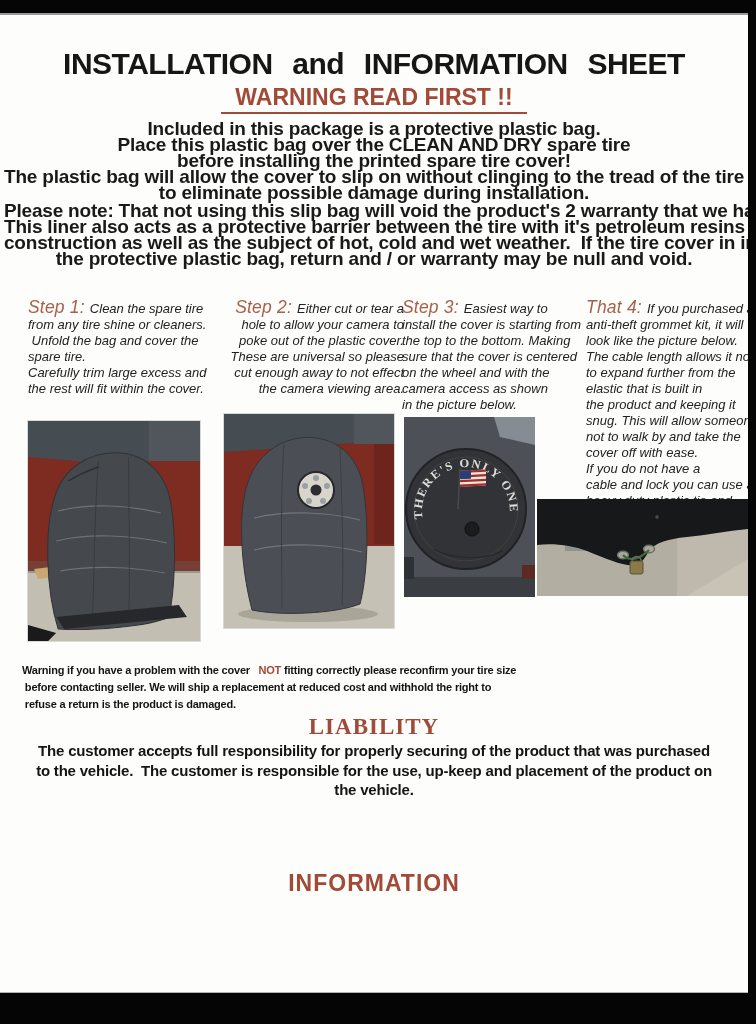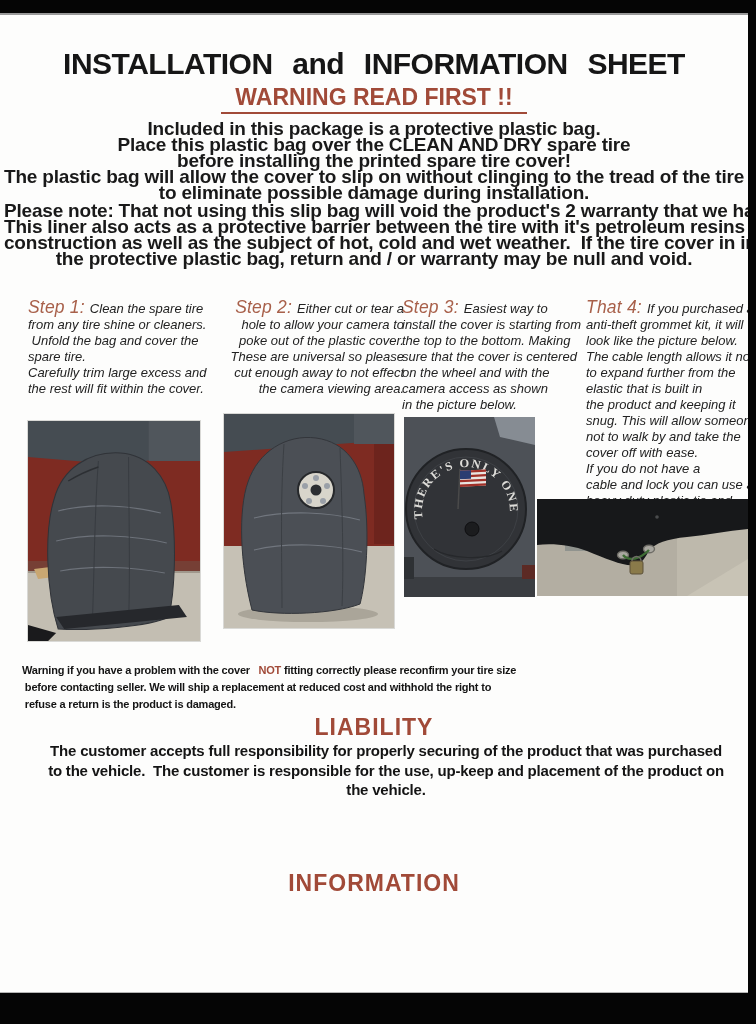--- a/index.html
+++ b/index.html
@@ -43,21 +43,21 @@
     position:absolute;left:22px;top:662px;width:720px;text-align:left;
     font-size:11px;font-weight:700;line-height:17px;white-space:pre;
     letter-spacing:-0.2px;color:#141414;
   }
   .accent-word{color:var(--accent,#a14a38);}
   .section-heading{
     position:absolute;left:0;width:748px;text-align:center;
     font-size:23px;font-weight:700;letter-spacing:1px;color:var(--accent,#a14a38);
   }
   .center-para{
-    position:absolute;left:16px;width:740px;text-align:center;
+    position:absolute;left:4px;width:740px;text-align:center;
     font-size:15px;font-weight:700;line-height:19.5px;white-space:pre;
     letter-spacing:-0.2px;color:#141414;
   }
 </style>
 </head>
 <body>
 
 <div class="sheet">
 
   <div class="scan-bar bar-top"></div>
@@ -206,21 +206,21 @@
         <path d="M95,62 a4.5 4.5 0 0 1 9 0" stroke="#6e6c66" stroke-width="1.6" fill="none"></path>
         <rect x="93" y="62" width="13" height="13" rx="2" fill="#8a7a4a" stroke="#5c5138" stroke-width="1"></rect>
       </g>
     </svg>
   </div>
 
   <div class="warn-note"><span>Warning if you have a problem with the cover   </span><span class="accent-word">NOT</span><span> fitting correctly please reconfirm your tire size
  before contacting seller. We will ship a replacement at reduced cost and withhold the right to
  refuse a return is the product is damaged.</span></div>
 
-  <div class="section-heading" style="top:714px;">LIABILITY</div>
+  <div class="section-heading" style="top:714px;font-family:Liberation Serif, serif;">LIABILITY</div>
   <div class="center-para" style="top:741px;">The customer accepts full responsibility for properly securing of the product that was purchased
 to the vehicle.  The customer is responsible for the use, up-keep and placement of the product on
 the vehicle.</div>
 
   <div class="section-heading" style="top:870px;">INFORMATION</div>
 
   <div class="scan-bar bar-bottom"></div>
   <div class="scan-bar bar-right"></div>
 </div>
 

